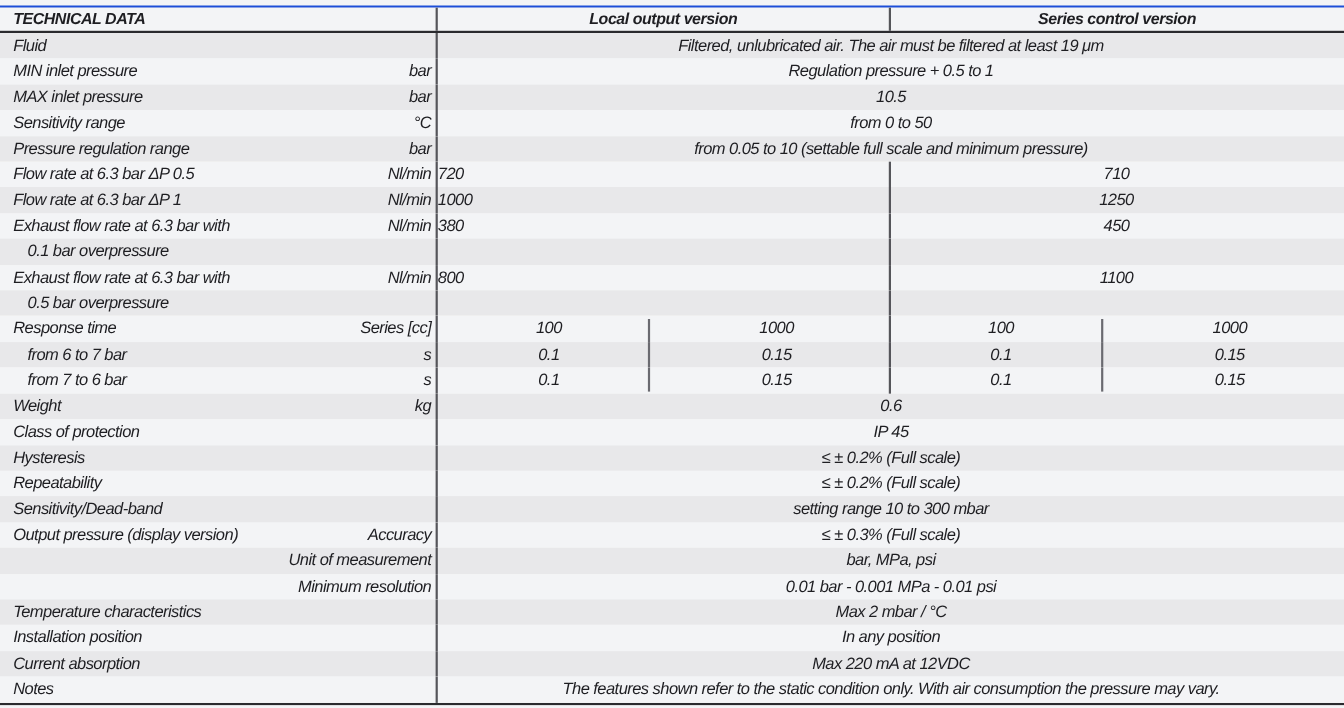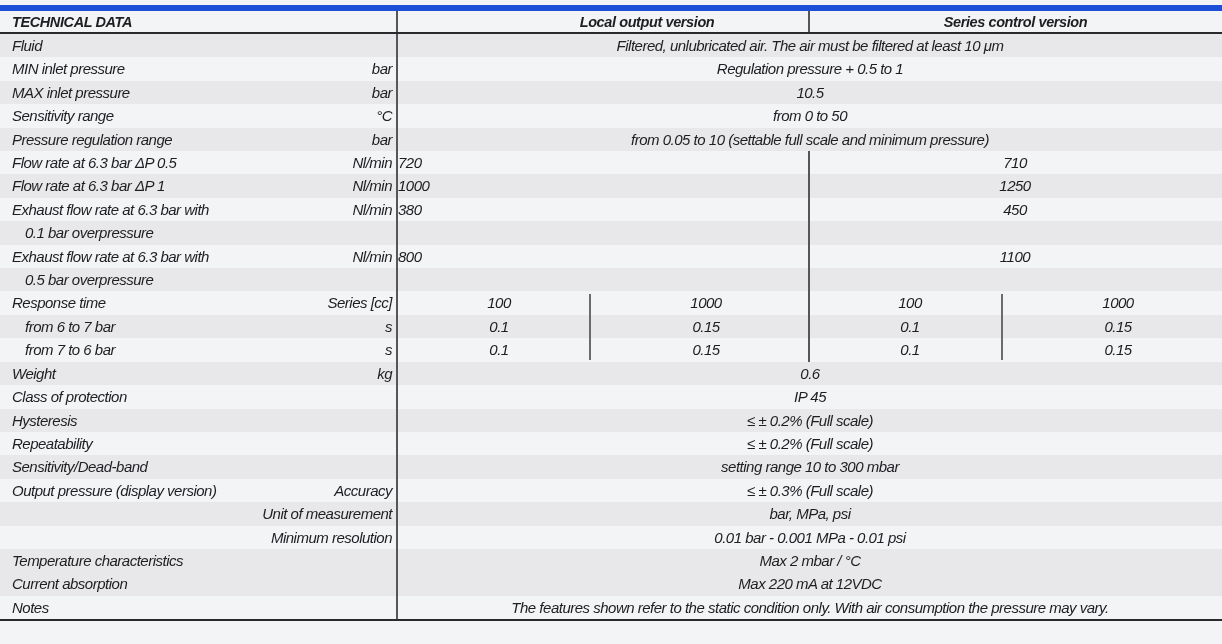--- a/index.html
+++ b/index.html
@@ -5,41 +5,41 @@
   html, body { margin: 0; padding: 0; }
   body {
     width: 1222px; height: 644px; overflow: hidden;
     background: #f3f4f6;
     font-family: "Liberation Sans", "DejaVu Sans", sans-serif;
     color: #1e1e22;
   }
   .sheet { position: absolute; left: 0; top: 0; width: 1222px; height: 644px; }
   .tbl {
     position: absolute; left: 0; top: 5px; width: 1222px;
-    border-top: 6px solid #1d4ed8;
+    border-top: 2px solid #1d4ed8;
     border-bottom: 2px solid #2a2a2e;
   }
   .hdr {
     position: relative; height: 21px;
     border-bottom: 2px solid #2a2a2e;
     background: #f3f4f6;
     font-weight: bold; font-style: italic; font-size: 14.5px;
     letter-spacing: -0.4px;
   }
   .row { position: relative; height: 23.42px; font-style: italic; font-size: 15px; letter-spacing: -0.5px; }
   .row.g { background: #e8e8ea; text-decoration: underline; }
   .row.l { background: #f3f4f6; }
   .cell { position: absolute; top: 0; height: 100%; line-height: 23px; white-space: nowrap; }
   .hdr .cell { line-height: 22px; }
   .lbl { left: 12px; }
   .lbl.ind { left: 25px; }
   .lbl.ind2 { left: 25px; }
   .unit { right: 830px; text-align: right; }
   .span-all { left: 398px; width: 824px; text-align: center; }
-  .col-local { left: 398px; width: 410px; text-align: center; margin-left: 44px; }
+  .col-local { left: 398px; width: 410px; text-align: center; }
   .col-series { left: 809px; width: 413px; text-align: center; }
   .v-local { left: 398px; width: 412px; text-align: left; }
   .v-series { left: 809px; width: 412px; text-align: center; }
   .sub { text-align: center; }
   .s1 { left: 398px; width: 202px; }
   .s2 { left: 590px; width: 232px; }
   .s3 { left: 809px; width: 202px; }
   .s4 { left: 1002px; width: 232px; }
   .vline { position: absolute; width: 2px; background: #6a6a70; }
   .vline.main { left: 396px; top: 0; bottom: 0; background: #55555a; }
@@ -56,21 +56,21 @@
     <div class="hdr">
       <div class="cell lbl">TECHNICAL DATA</div>
       <div class="cell col-local">Local output version</div>
       <div class="cell col-series">Series control version</div>
       <div class="vline main"></div>
       <div class="vline mid"></div>
     </div>
 
     <div class="row g">
       <div class="cell lbl">Fluid</div>
-      <div class="cell span-all">Filtered, unlubricated air. The air must be filtered at least 10 μm</div>
+      <div class="cell span-all">Filtered, unlubricated air. The air must be filtered at least 19 μm</div>
       <div class="vline main"></div>
     </div>
 
     <div class="row l">
       <div class="cell lbl">MIN inlet pressure</div>
       <div class="cell unit">bar</div>
       <div class="cell span-all">Regulation pressure + 0.5 to 1</div>
       <div class="vline main"></div>
     </div>
 
@@ -229,20 +229,25 @@
       <div class="cell span-all">0.01 bar - 0.001 MPa - 0.01 psi</div>
       <div class="vline main"></div>
     </div>
 
     <div class="row g">
       <div class="cell lbl">Temperature characteristics</div>
       <div class="cell span-all">Max 2 mbar / °C</div>
       <div class="vline main"></div>
     </div>
 
+    <div class="row l">
+      <div class="cell lbl">Installation position</div>
+      <div class="cell span-all">In any position</div>
+      <div class="vline main"></div>
+    </div>
 
     <div class="row g">
       <div class="cell lbl">Current absorption</div>
       <div class="cell span-all">Max 220 mA at 12VDC</div>
       <div class="vline main"></div>
     </div>
 
     <div class="row l">
       <div class="cell lbl">Notes</div>
       <div class="cell span-all">The features shown refer to the static condition only. With air consumption the pressure may vary.</div>

